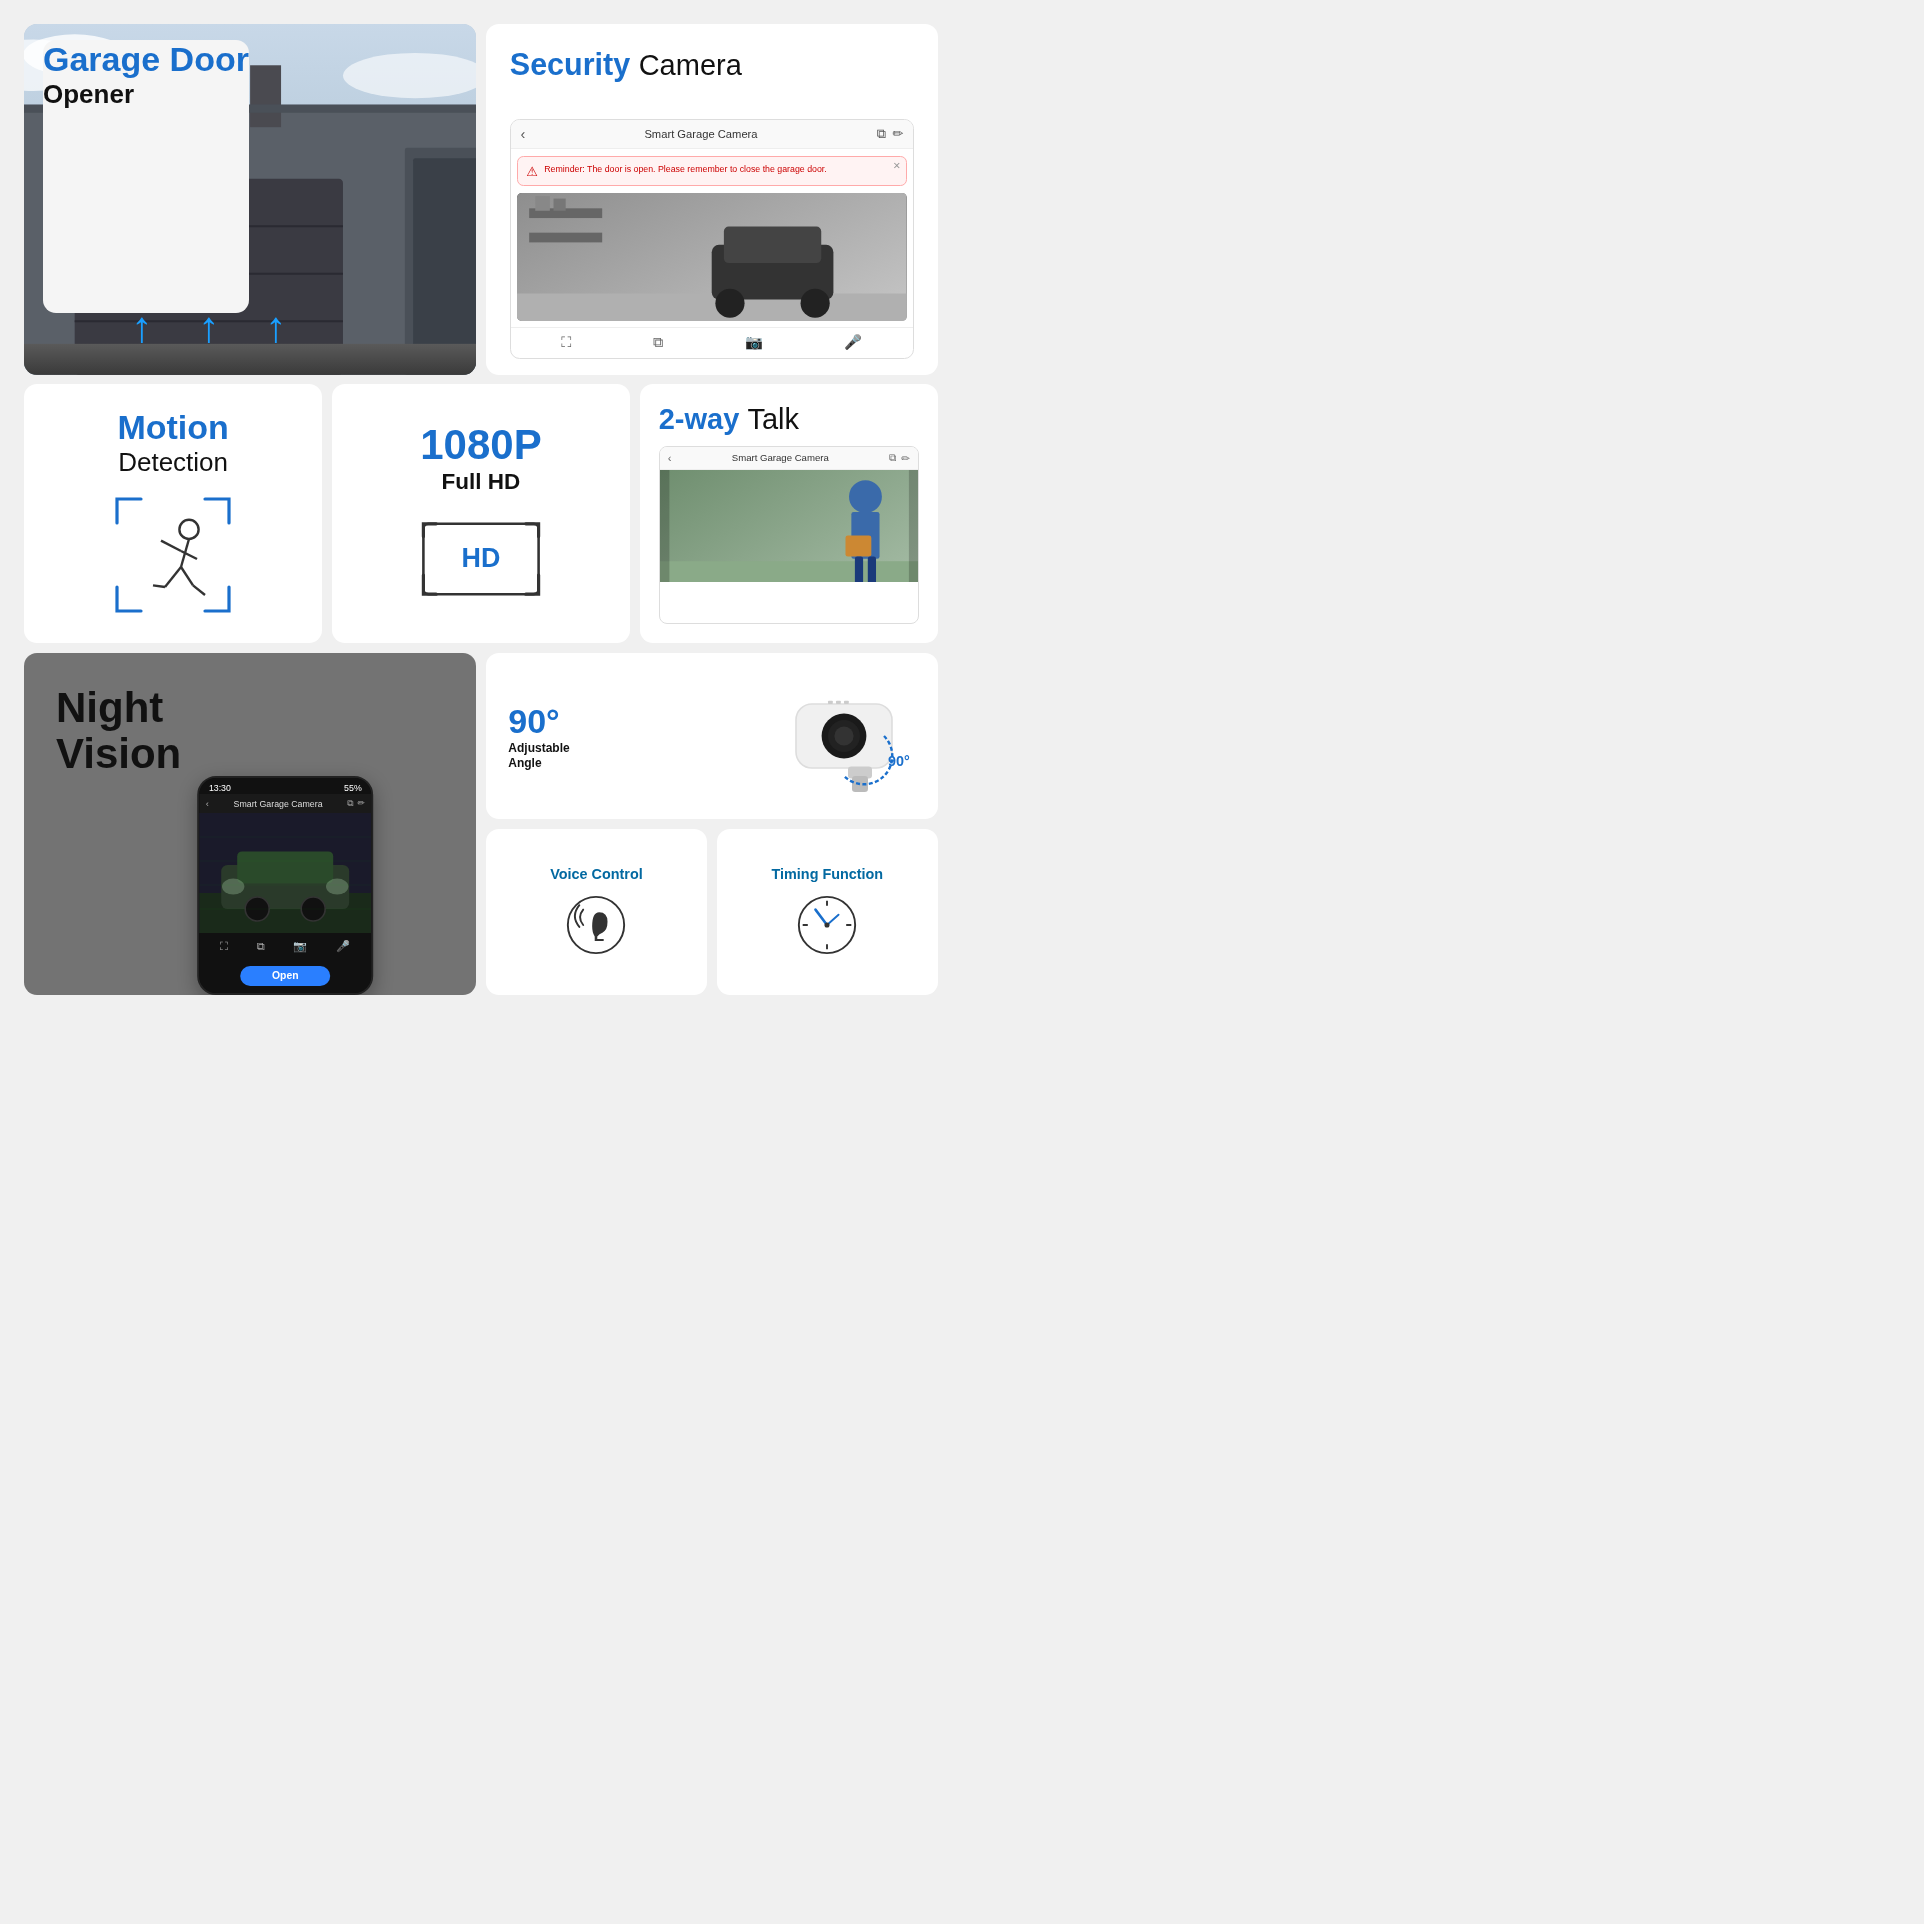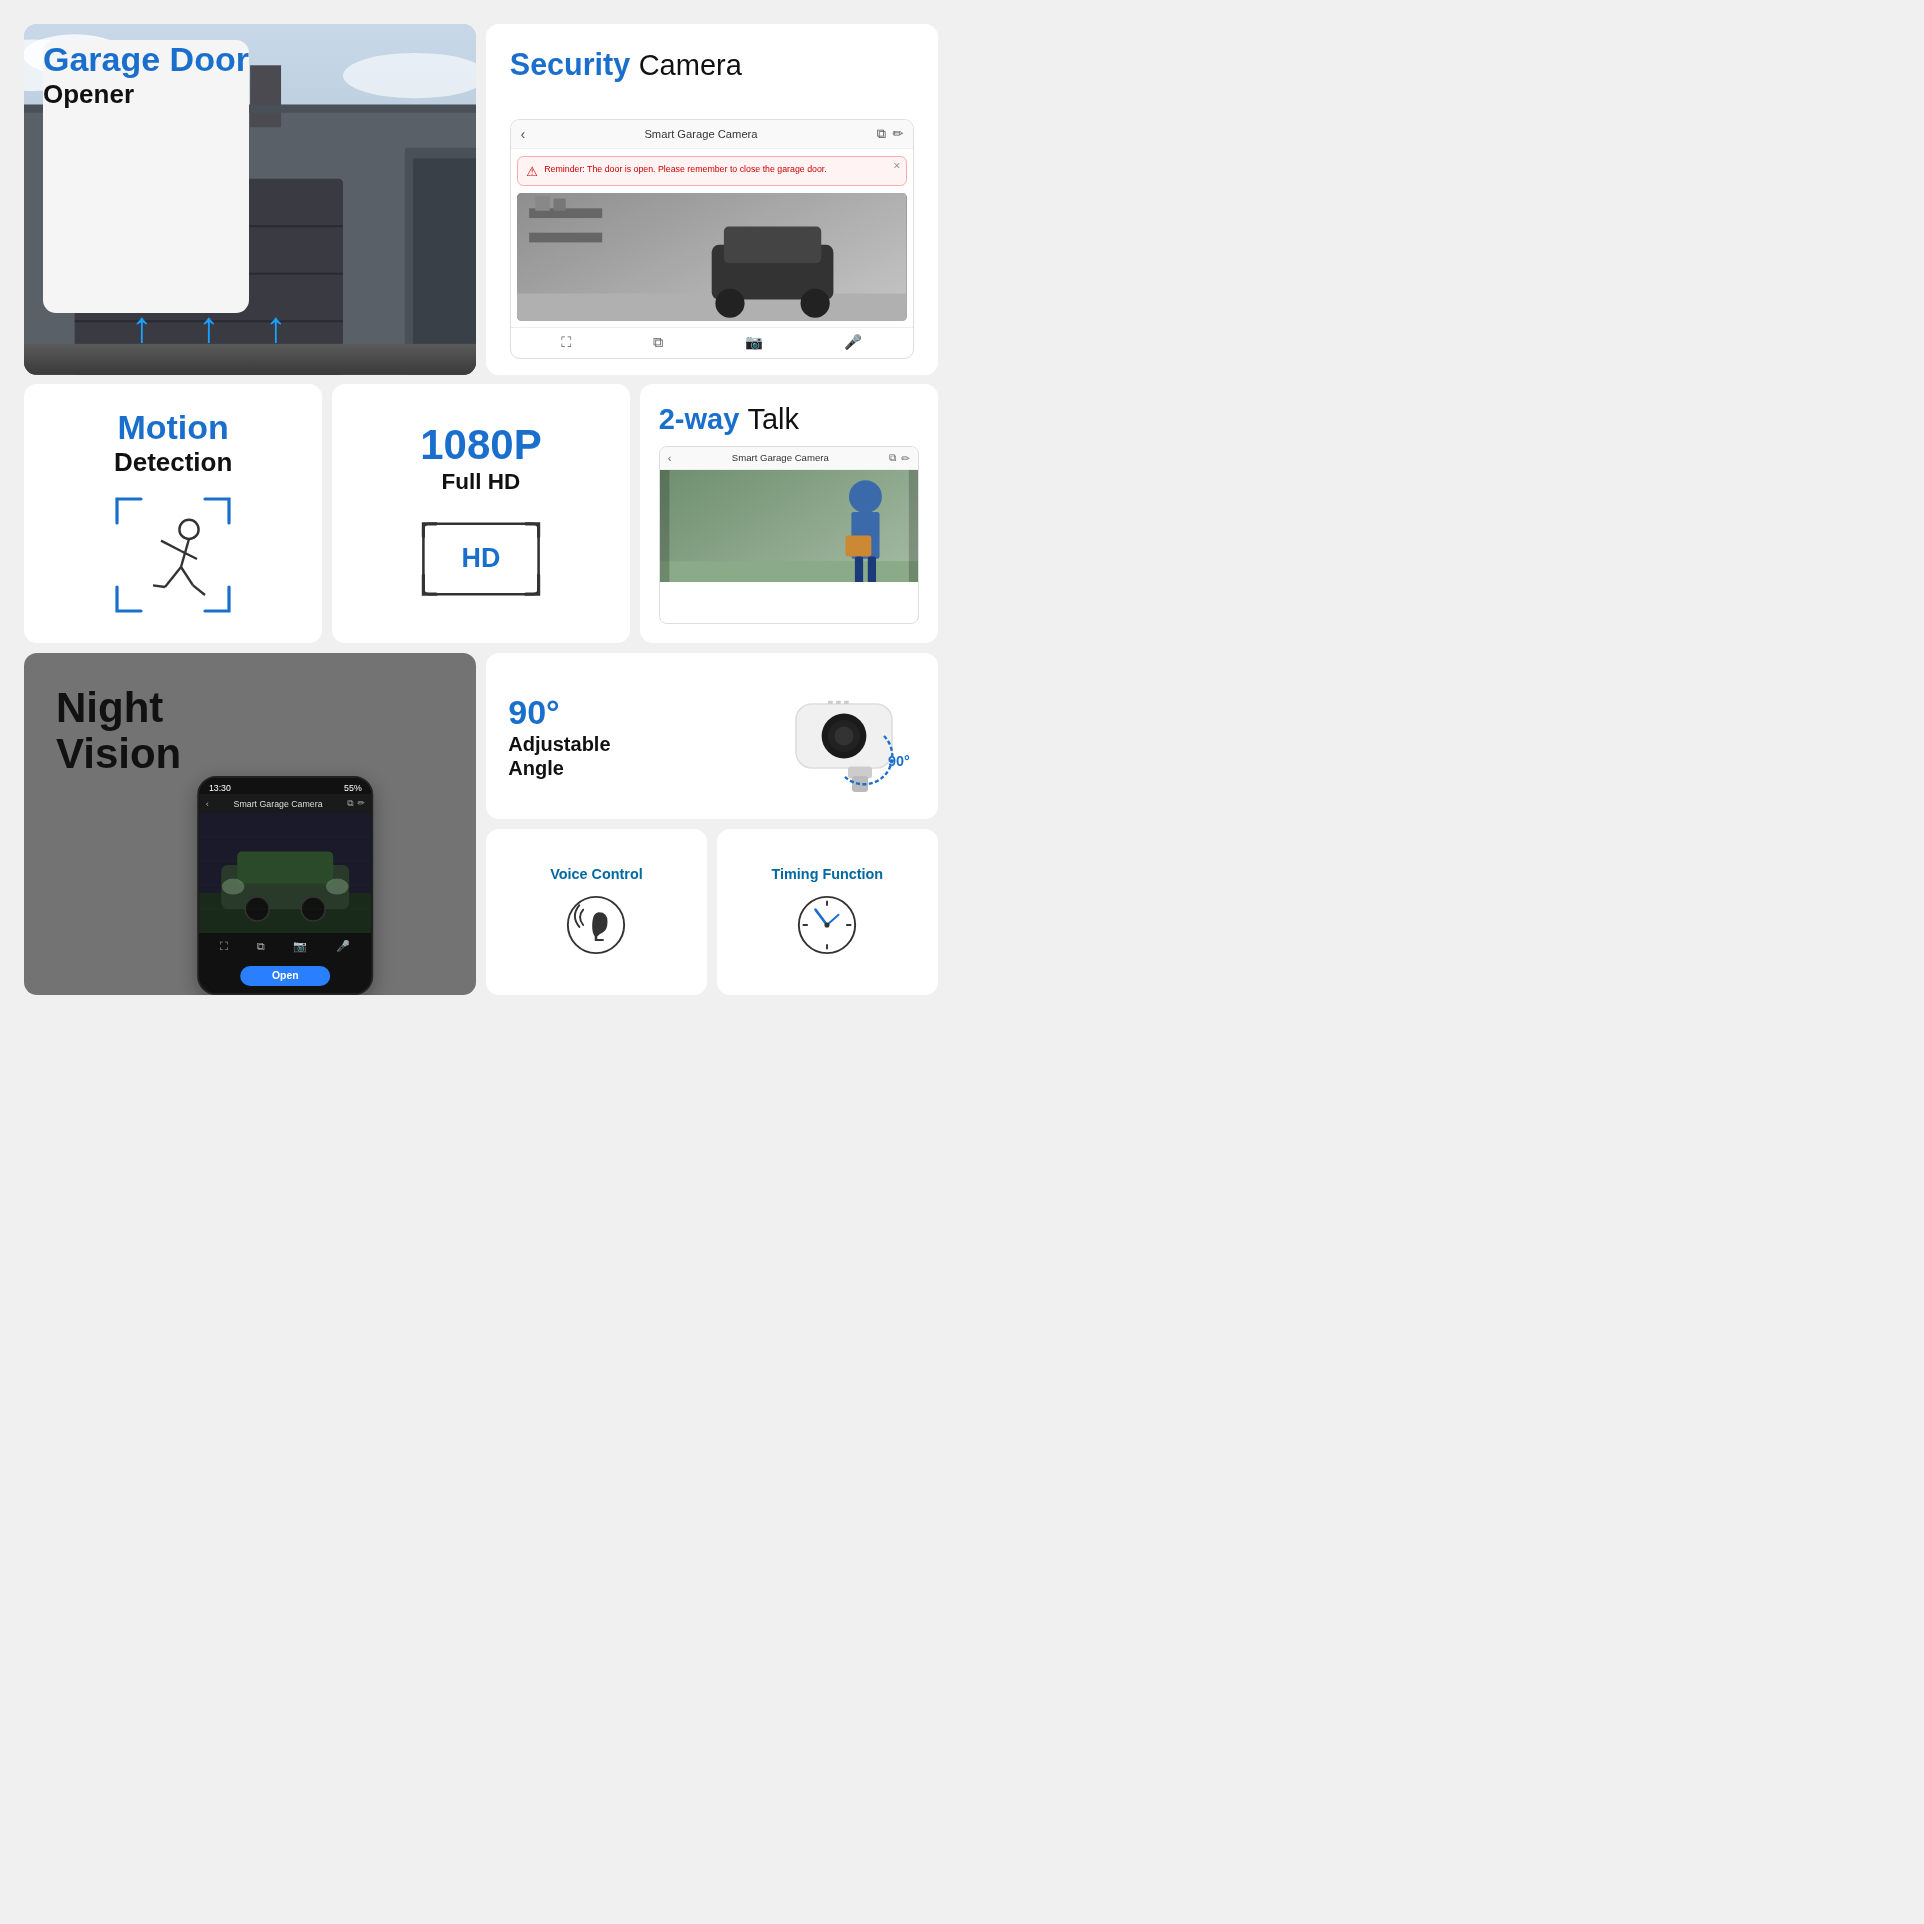--- a/index.html
+++ b/index.html
@@ -365,21 +365,21 @@
       display: flex;
       align-items: center;
       gap: 16px;
     }
     .angle-card .angle-info .angle-val {
       font-size: 34px;
       font-weight: 900;
       color: #1a6fcc;
     }
     .angle-card .angle-info .angle-label {
-      font-size: 20px;
+      font-size: 12px;
       font-weight: 700;
       color: #111;
       line-height: 1.2;
     }
     .angle-camera-wrap {
       position: relative;
       flex: 1;
       display: flex;
       justify-content: flex-end;
       align-items: center;
@@ -525,21 +525,21 @@
         </div>
       </div>
     </div>
   </div>
 
   <div class="row2">
 
     <div class="motion-card card">
       <div style="text-align:center;margin-bottom:13px;">
         <span style="font-size:34px;font-weight:900;color:#1a6fcc;">Motion</span>
-        <span style="font-size:26px;font-weight:700;color:#111;display:block;">Detection</span>
+        <span style="font-size:26px;font-weight:400;color:#111;display:block;">Detection</span>
       </div>
       <div class="motion-icon-wrap">
         <svg viewBox="0 0 160 160" width="128" height="128">
 
           <path d="M10,40 L10,10 L40,10" fill="none" stroke="#1a6fcc" stroke-width="4" stroke-linecap="round"></path>
           <path d="M120,10 L150,10 L150,40" fill="none" stroke="#1a6fcc" stroke-width="4" stroke-linecap="round"></path>
           <path d="M10,120 L10,150 L40,150" fill="none" stroke="#1a6fcc" stroke-width="4" stroke-linecap="round"></path>
           <path d="M120,150 L150,150 L150,120" fill="none" stroke="#1a6fcc" stroke-width="4" stroke-linecap="round"></path>
 
           <circle cx="100" cy="48" r="12" fill="none" stroke="#333" stroke-width="3"></circle>

